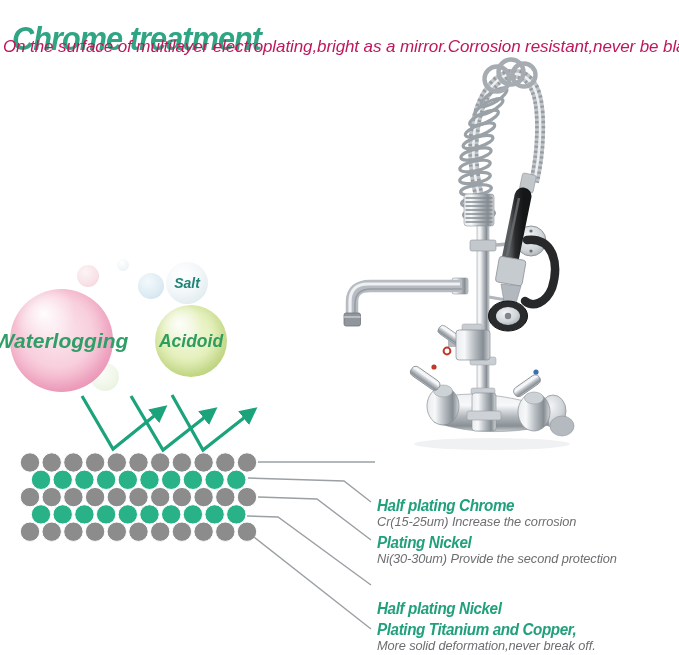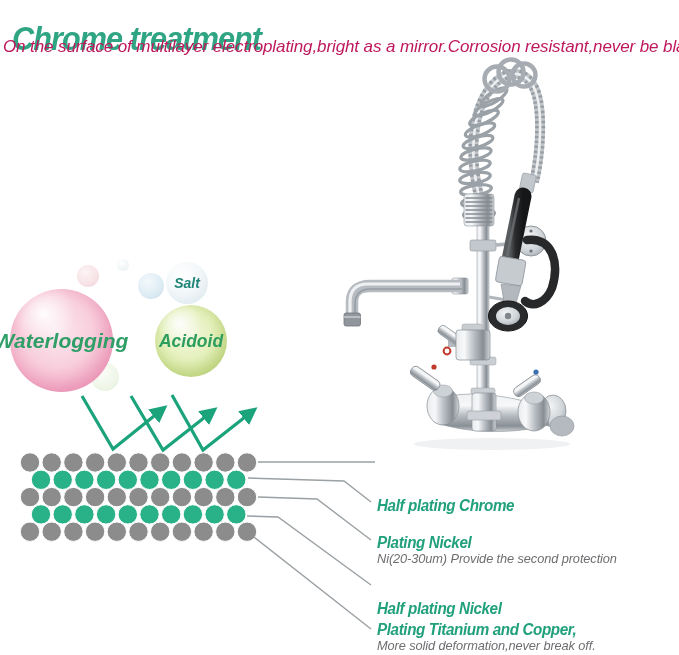--- a/index.html
+++ b/index.html
@@ -286,24 +286,25 @@
       <circle cx="434" cy="367" r="2.6" fill="#c0392b"></circle>
       <g transform="rotate(-35 518 392)">
         <rect x="514" y="387" width="30" height="10" rx="4.5" fill="url(#cy)" stroke="#82888e" stroke-width=".8"></rect>
       </g>
       <circle cx="536" cy="372" r="2.6" fill="#3a6fb0"></circle>
     </g>
   </svg>
 
   <div class="layer-label" id="label-1">
     <h3>Half plating Chrome</h3>
+    <p>Cr(15-25um) Increase the corrosion</p>
   </div>
   <div class="layer-label" id="label-2">
     <h3>Plating Nickel</h3>
-    <p>Ni(20-30um) Provide the second protection</p>
+    <p>Ni(30-30um) Provide the second protection</p>
   </div>
   <div class="layer-label" id="label-3">
     <h3>Half plating Nickel</h3>
   </div>
   <div class="layer-label" id="label-4">
     <h3>Plating Titanium and Copper,</h3>
     <p>More solid deformation,never break off.</p>
   </div>
 
 </div>

